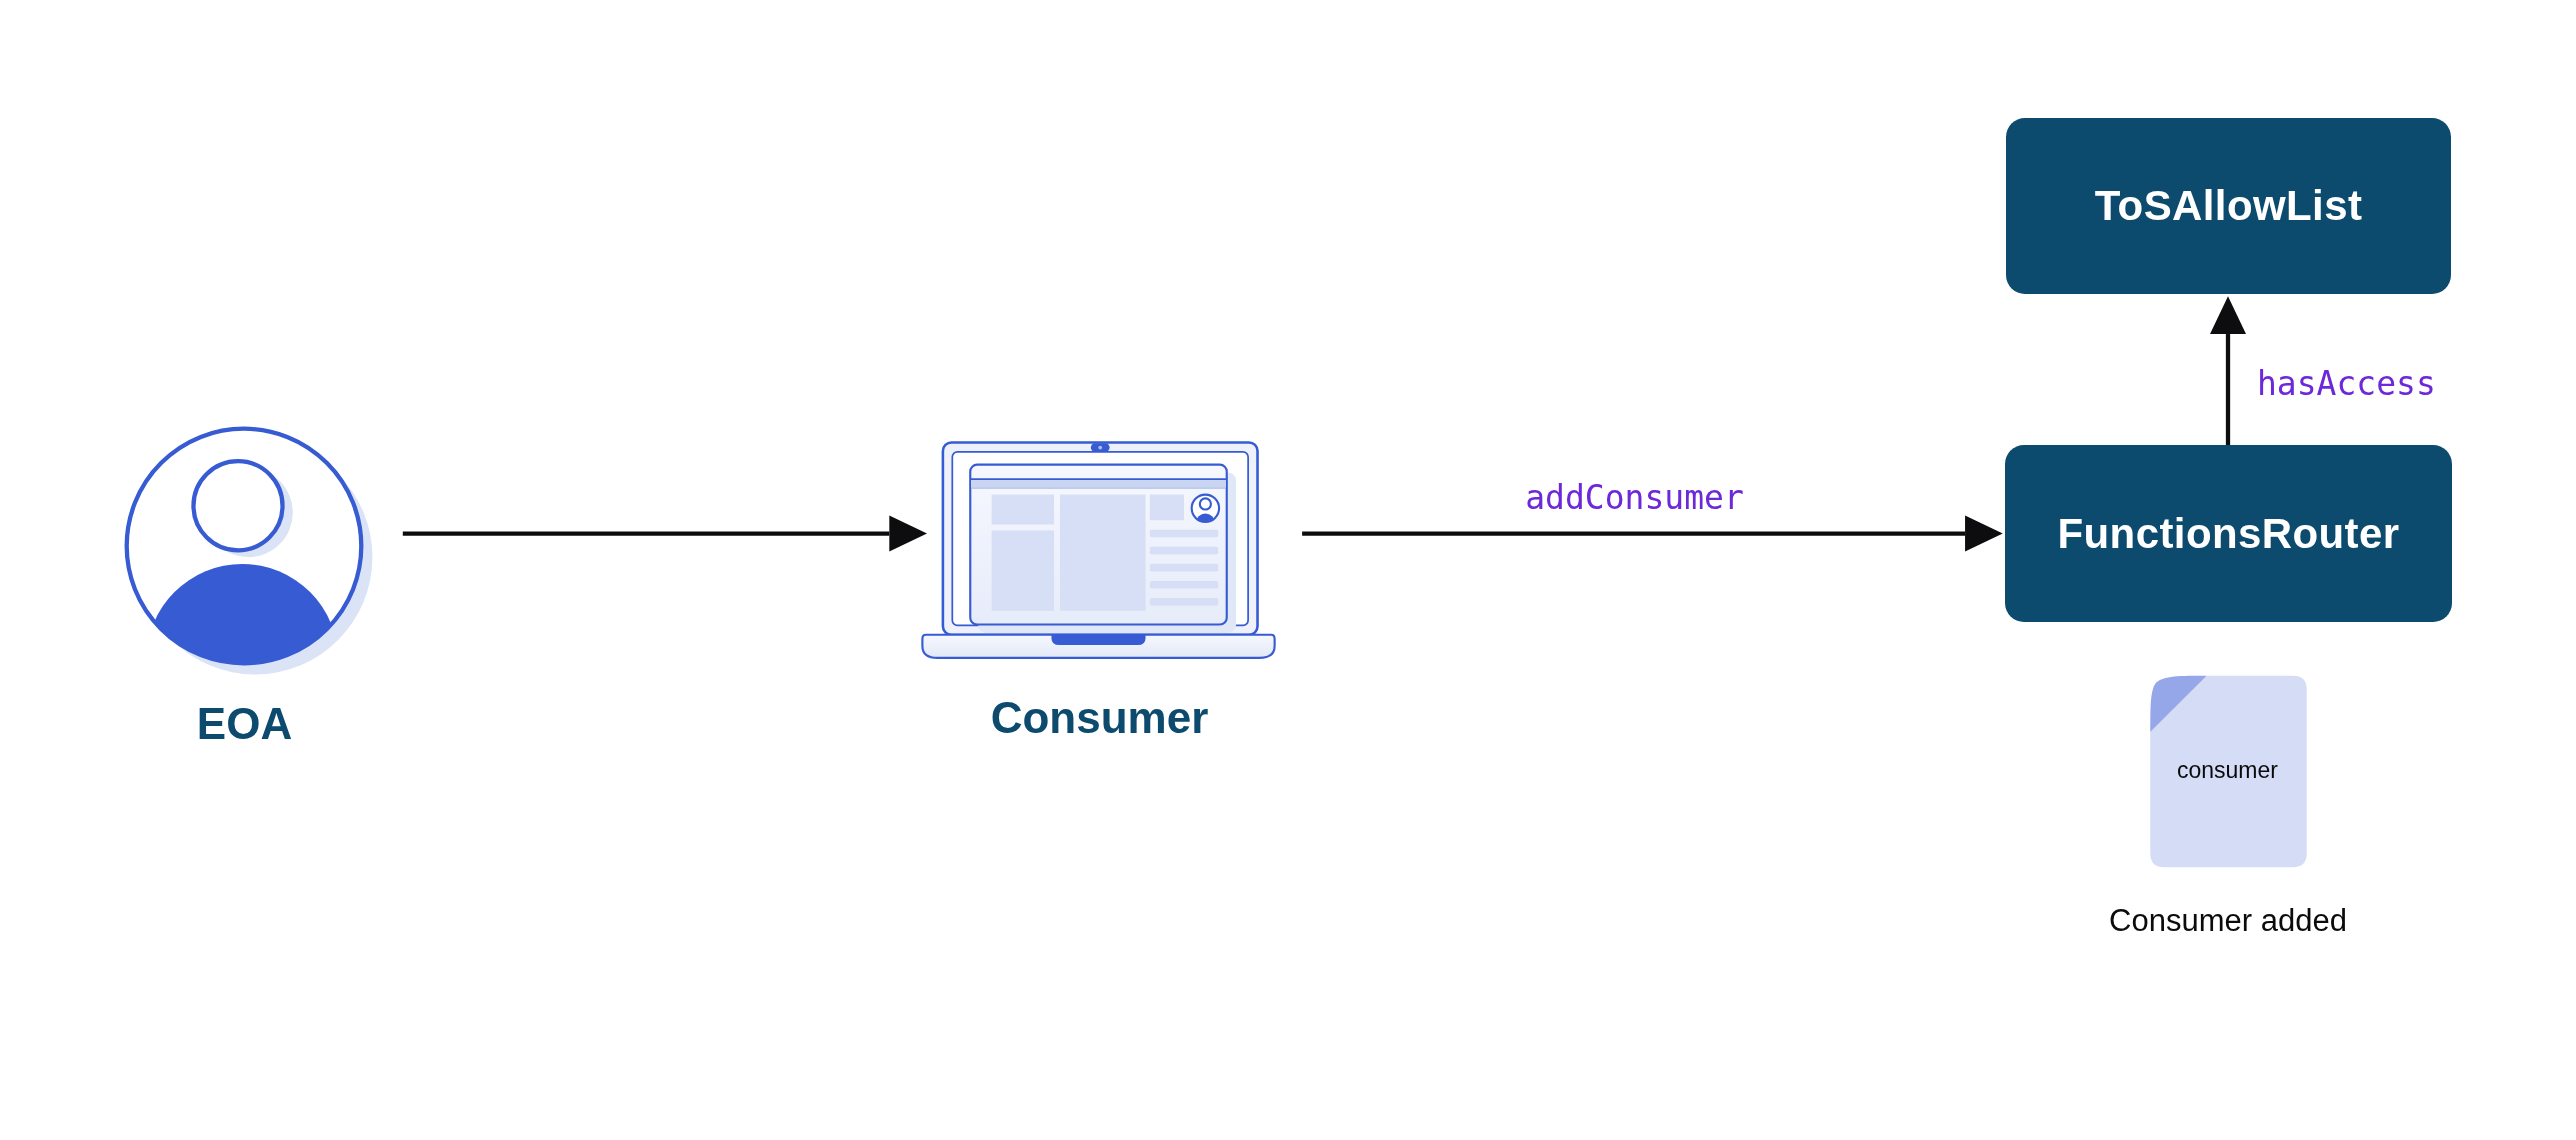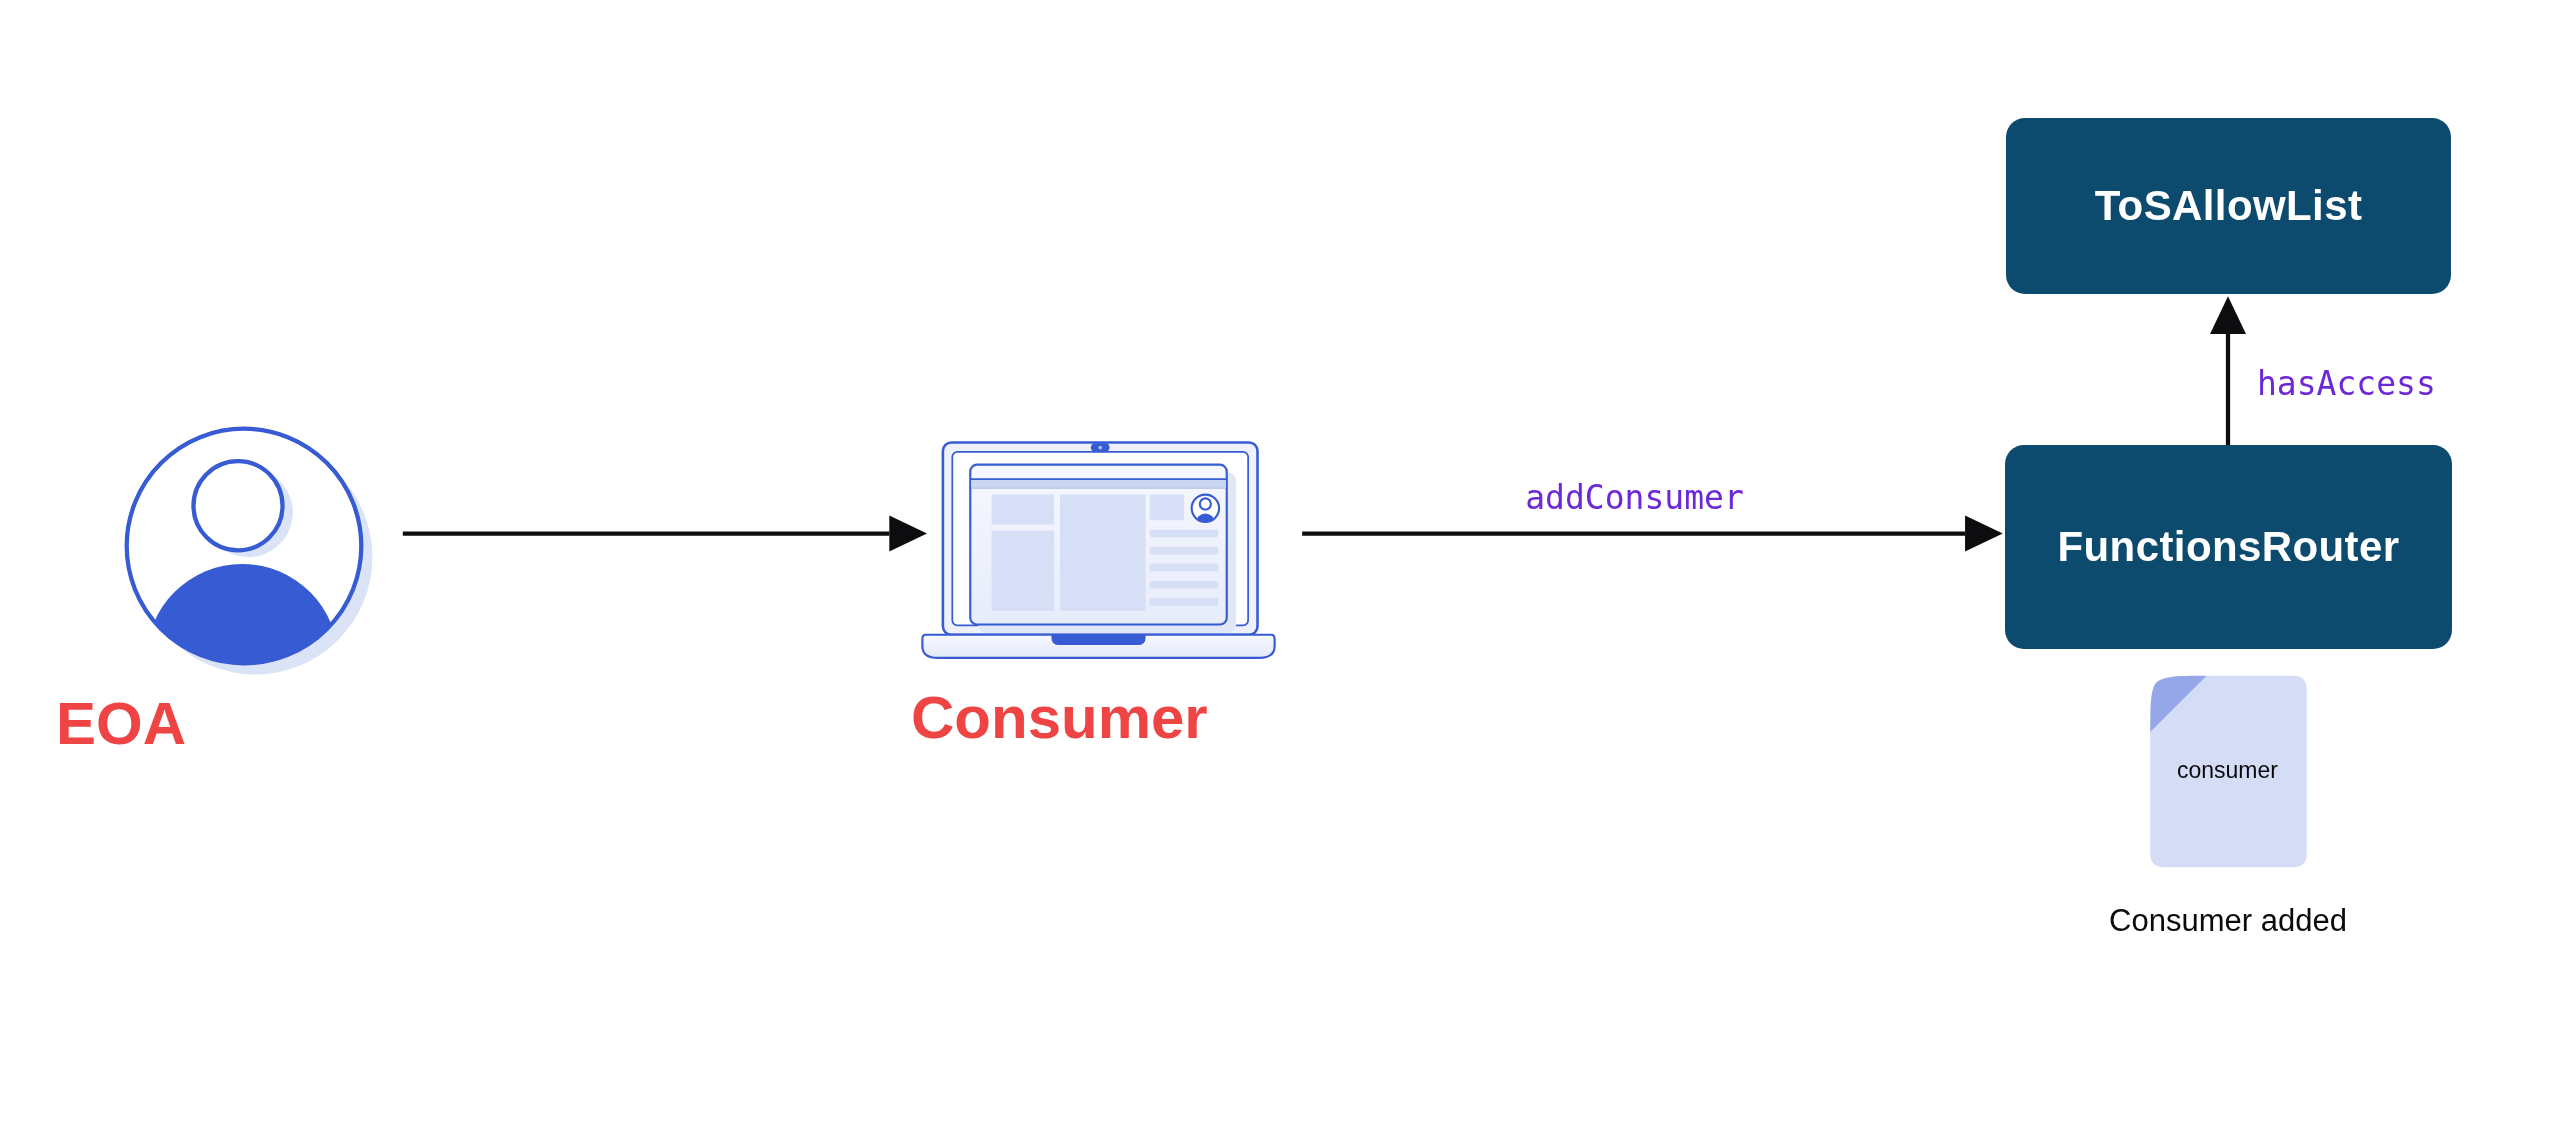--- a/index.html
+++ b/index.html
@@ -2,22 +2,22 @@
 <html style="font-size:13.7px"><head>
 <meta charset="utf-8">
 <style>
   html,body{margin:0;padding:0;background:#ffffff;}
   .canvas{position:relative;width:2576px;height:1140px;background:#ffffff;overflow:hidden;
           font-family:"Liberation Sans",sans-serif;}
   .abs{position:absolute;}
   svg{display:block;overflow:visible;}
 
   
-  .node-label{position:absolute;width:377px;
-              font-weight:bold;font-size:60px;line-height:53px;color:#ef4444;}
+  .node-label{position:absolute;width:377px;text-align:center;
+              font-weight:bold;font-size:44px;line-height:53px;color:#0c4a6e;}
 
   
   .contract-box{position:absolute;background:#0c4a6e;border-radius:19px;
                 display:flex;align-items:center;justify-content:center;}
   .contract-box .box-label{color:#ffffff;font-weight:bold;font-size:42px;
                            letter-spacing:0.4px;}
 
   
   .edge-label{position:absolute;font-family:"DejaVu Sans Mono",monospace;
               font-size:33px;line-height:41px;color:#6d28d9;white-space:nowrap;}
@@ -123,21 +123,21 @@
   </svg>
   <div class="node-label" style="left:911px;top:691px">Consumer</div>
 
   <div class="edge-label centered" style="left:471px;top:478px"></div>
   <div class="edge-label centered" style="left:1463px;top:477px">addConsumer</div>
   <div class="edge-label" style="left:2257px;top:363px">hasAccess</div>
 
   <div class="contract-box" style="left:2006px;top:118px;width:445px;height:176px">
     <span class="box-label">ToSAllowList</span>
   </div>
-  <div class="contract-box" style="left:2005px;top:445px;width:447px;height:204px">
+  <div class="contract-box" style="left:2005px;top:445px;width:447px;height:177px">
     <span class="box-label">FunctionsRouter</span>
   </div>
 
   <div class="doc-wrap">
     <svg width="171" height="206" viewBox="0 0 200 240">
       <path d="M 71 5 L 172 5 Q 188 5 188 21 L 188 213 Q 188 229 172 229 L 21 229 Q 5 229 5 213 L 5 71 Z" fill="#d5ddf6"></path>
       <path d="M 71 5 C 40 5 20 5 12 13 C 5 21 5 40 5 71 Z" fill="#95a7e8"></path>
     </svg>
     <div class="doc-label">consumer</div>
   </div>

